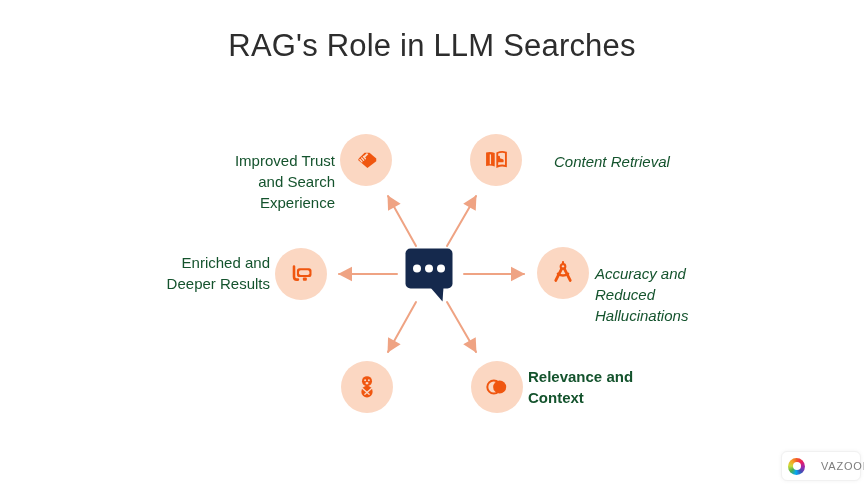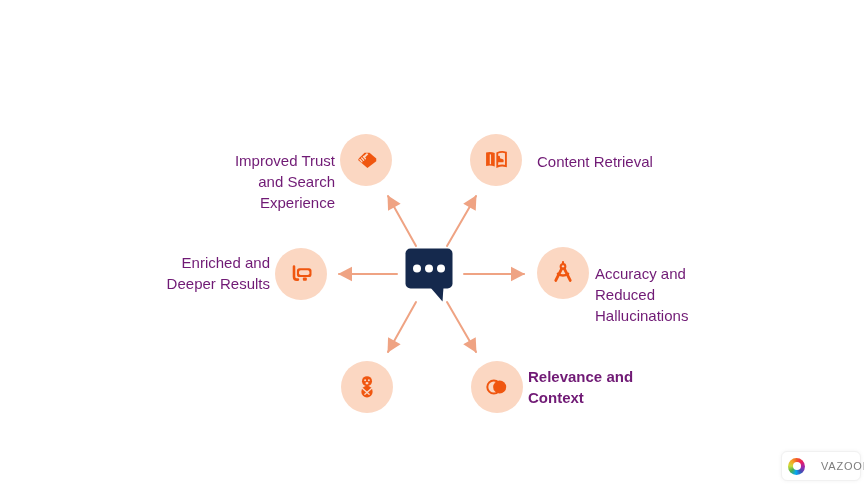--- a/index.html
+++ b/index.html
@@ -16,21 +16,21 @@
     position:absolute; top:75px; left:0; width:100%;
     text-align:center; font-size:15.5px; font-weight:400; color:#d8772e;
   }
   .arrows { position:absolute; left:0; top:0; width:864px; height:486px; }
   .node-circle {
     position:absolute; width:52px; height:52px; border-radius:50%;
     background:#fbd7c2; display:flex; align-items:center; justify-content:center;
   }
   .node-circle svg { width:28px; height:28px; display:block; }
   .node-label {
-    position:absolute; font-size:15px; line-height:21px; color:#701a75;
+    position:absolute; font-size:15px; line-height:21px; color:#14532d;
     white-space:pre-line;
   }
   .ta-r { text-align:right; }
   .center-bubble { position:absolute; left:404px; top:247px; width:50px; height:56px; }
   .logo {
     position:absolute; right:3px; bottom:5px; width:80px; height:30px;
     background:#ffffff; border:1px solid #f1f1f1; border-radius:6px;
     display:flex; align-items:center; gap:16px; padding:0 6px;
     box-shadow:0 0 4px rgba(0,0,0,0.05);
   }
@@ -42,20 +42,21 @@
   .logo-ring-hole { width:8px; height:8px; border-radius:50%; background:#fff; }
   .logo-text {
     font-size:11px; font-weight:500; color:#7d7d7d; letter-spacing:0.8px;
   }
 </style>
 </head>
 <body>
 
 <div class="canvas">
 
+  <div class="title">RAG's Role in LLM Searches</div>
 
   <svg class="arrows" viewBox="0 0 864 486">
     <defs>
       <marker id="ah" markerWidth="10" markerHeight="10" refX="7.5" refY="5" orient="auto">
         <path d="M1 1.4 L8 5 L1 8.6 Z" fill="#efa383"></path>
       </marker>
     </defs>
     <g stroke="#efa383" stroke-width="2" stroke-linecap="round">
       <line x1="416" y1="246" x2="388" y2="196" marker-end="url(#ah)"></line>
       <line x1="447" y1="246" x2="476" y2="196" marker-end="url(#ah)"></line>
@@ -92,21 +93,21 @@
 Experience</div>
 
   <div class="node-circle" style="left:470px; top:134px;">
     <svg viewBox="0 0 24 24">
       <path d="M3.5 5.6 Q7.2 4.4 10.9 6 L10.9 17.6 Q7.2 16 3.5 17.2 Z" fill="#f0560f"></path>
       <path d="M13.1 6 Q16.8 4.4 20.5 5.6 L20.5 17.2 Q16.8 16 13.1 17.6 Z" fill="none" stroke="#f0560f" stroke-width="1.6"></path>
       <path d="M13.6 14 L13.6 9.4 Q13.6 8.3 14.5 8.3 Q15.4 8.3 15.4 9.4 L15.4 10.6 L17.9 11.3 Q18.7 11.6 18.6 12.4 L18.4 14 Z" fill="#f0560f"></path>
       <line x1="7.2" y1="7.2" x2="7.2" y2="15.6" stroke="#fbd7c2" stroke-width="1.1"></line>
     </svg>
   </div>
-  <div class="node-label" style="left:537px; top:151px;">Content Retrieval</div>
+  <div class="node-label" style="left:554px; top:151px;font-style:italic;">Content Retrieval</div>
 
   <div class="node-circle" style="left:275px; top:248px;">
     <svg viewBox="0 0 24 24">
       <path d="M6 5.5 L6 14.3 Q6 16.8 8.4 16.8 L9.4 16.8" fill="none" stroke="#f0560f" stroke-width="2.2" stroke-linecap="round"></path>
       <rect x="8.5" y="7" width="12.5" height="7.6" rx="2.2" fill="#f0560f"></rect>
       <rect x="10.3" y="8.8" width="8.9" height="4" rx="1.5" fill="#fbd7c2"></rect>
       <rect x="13.6" y="15.1" width="3.4" height="2.7" rx="0.8" fill="#f0560f"></rect>
     </svg>
   </div>
   <div class="node-label ta-r" style="right:594px; top:252px;">Enriched and
@@ -116,21 +117,21 @@
     <svg viewBox="0 0 24 24">
       <line x1="12" y1="2.6" x2="12" y2="4.2" stroke="#f0560f" stroke-width="1.8" stroke-linecap="round"></line>
       <circle cx="12" cy="6.4" r="2" fill="none" stroke="#f0560f" stroke-width="1.8"></circle>
       <g stroke="#f0560f" stroke-width="2.4" stroke-linecap="round" fill="none">
         <path d="M10.9 8.2 L5.8 18.4"></path>
         <path d="M13.1 8.2 L18.2 18.4"></path>
       </g>
       <path d="M7.6 12.6 Q12 15.6 16.4 12.6" fill="none" stroke="#f0560f" stroke-width="2" stroke-linecap="round"></path>
     </svg>
   </div>
-  <div class="node-label" style="left:595px; top:263px;">Accuracy and
+  <div class="node-label" style="left:595px; top:263px;font-style:italic;">Accuracy and
 Reduced
 Hallucinations</div>
 
   <div class="node-circle" style="left:341px; top:361px;">
     <svg viewBox="0 0 24 24">
       <circle cx="12" cy="7" r="4.3" fill="#f0560f"></circle>
       <circle cx="10.4" cy="6.2" r="0.85" fill="#fbd7c2"></circle>
       <circle cx="13.6" cy="6.2" r="0.85" fill="#fbd7c2"></circle>
       <ellipse cx="12" cy="8.8" rx="1.3" ry="1" fill="#fbd7c2"></ellipse>
       <rect x="7.2" y="11" width="9.6" height="10" rx="4.8" fill="#f0560f"></rect>

